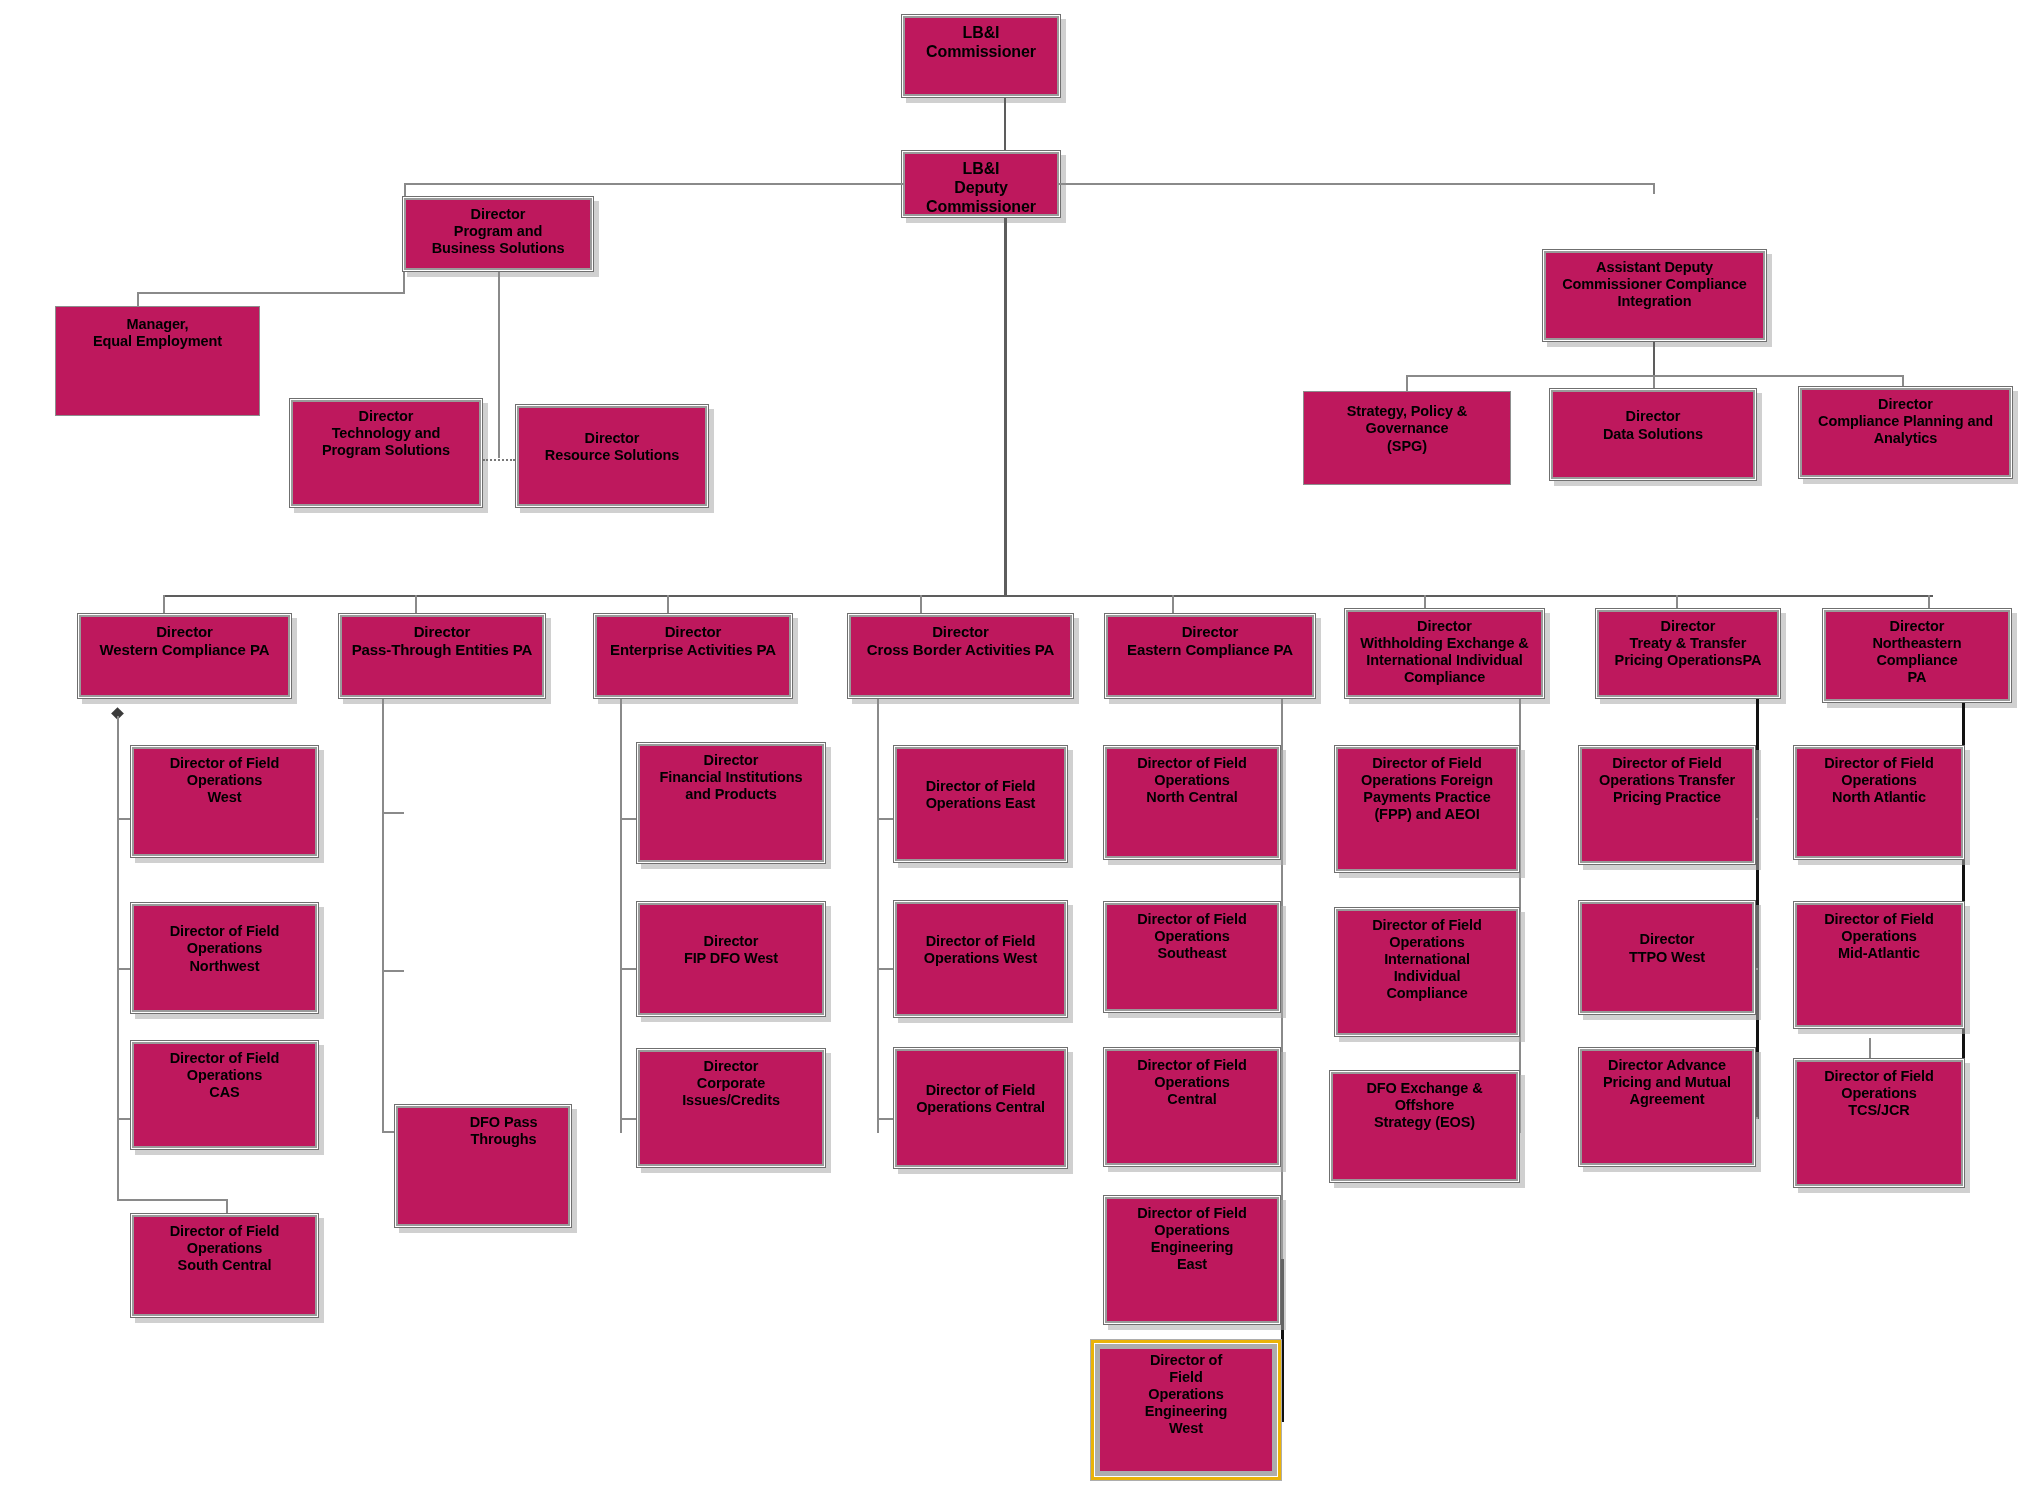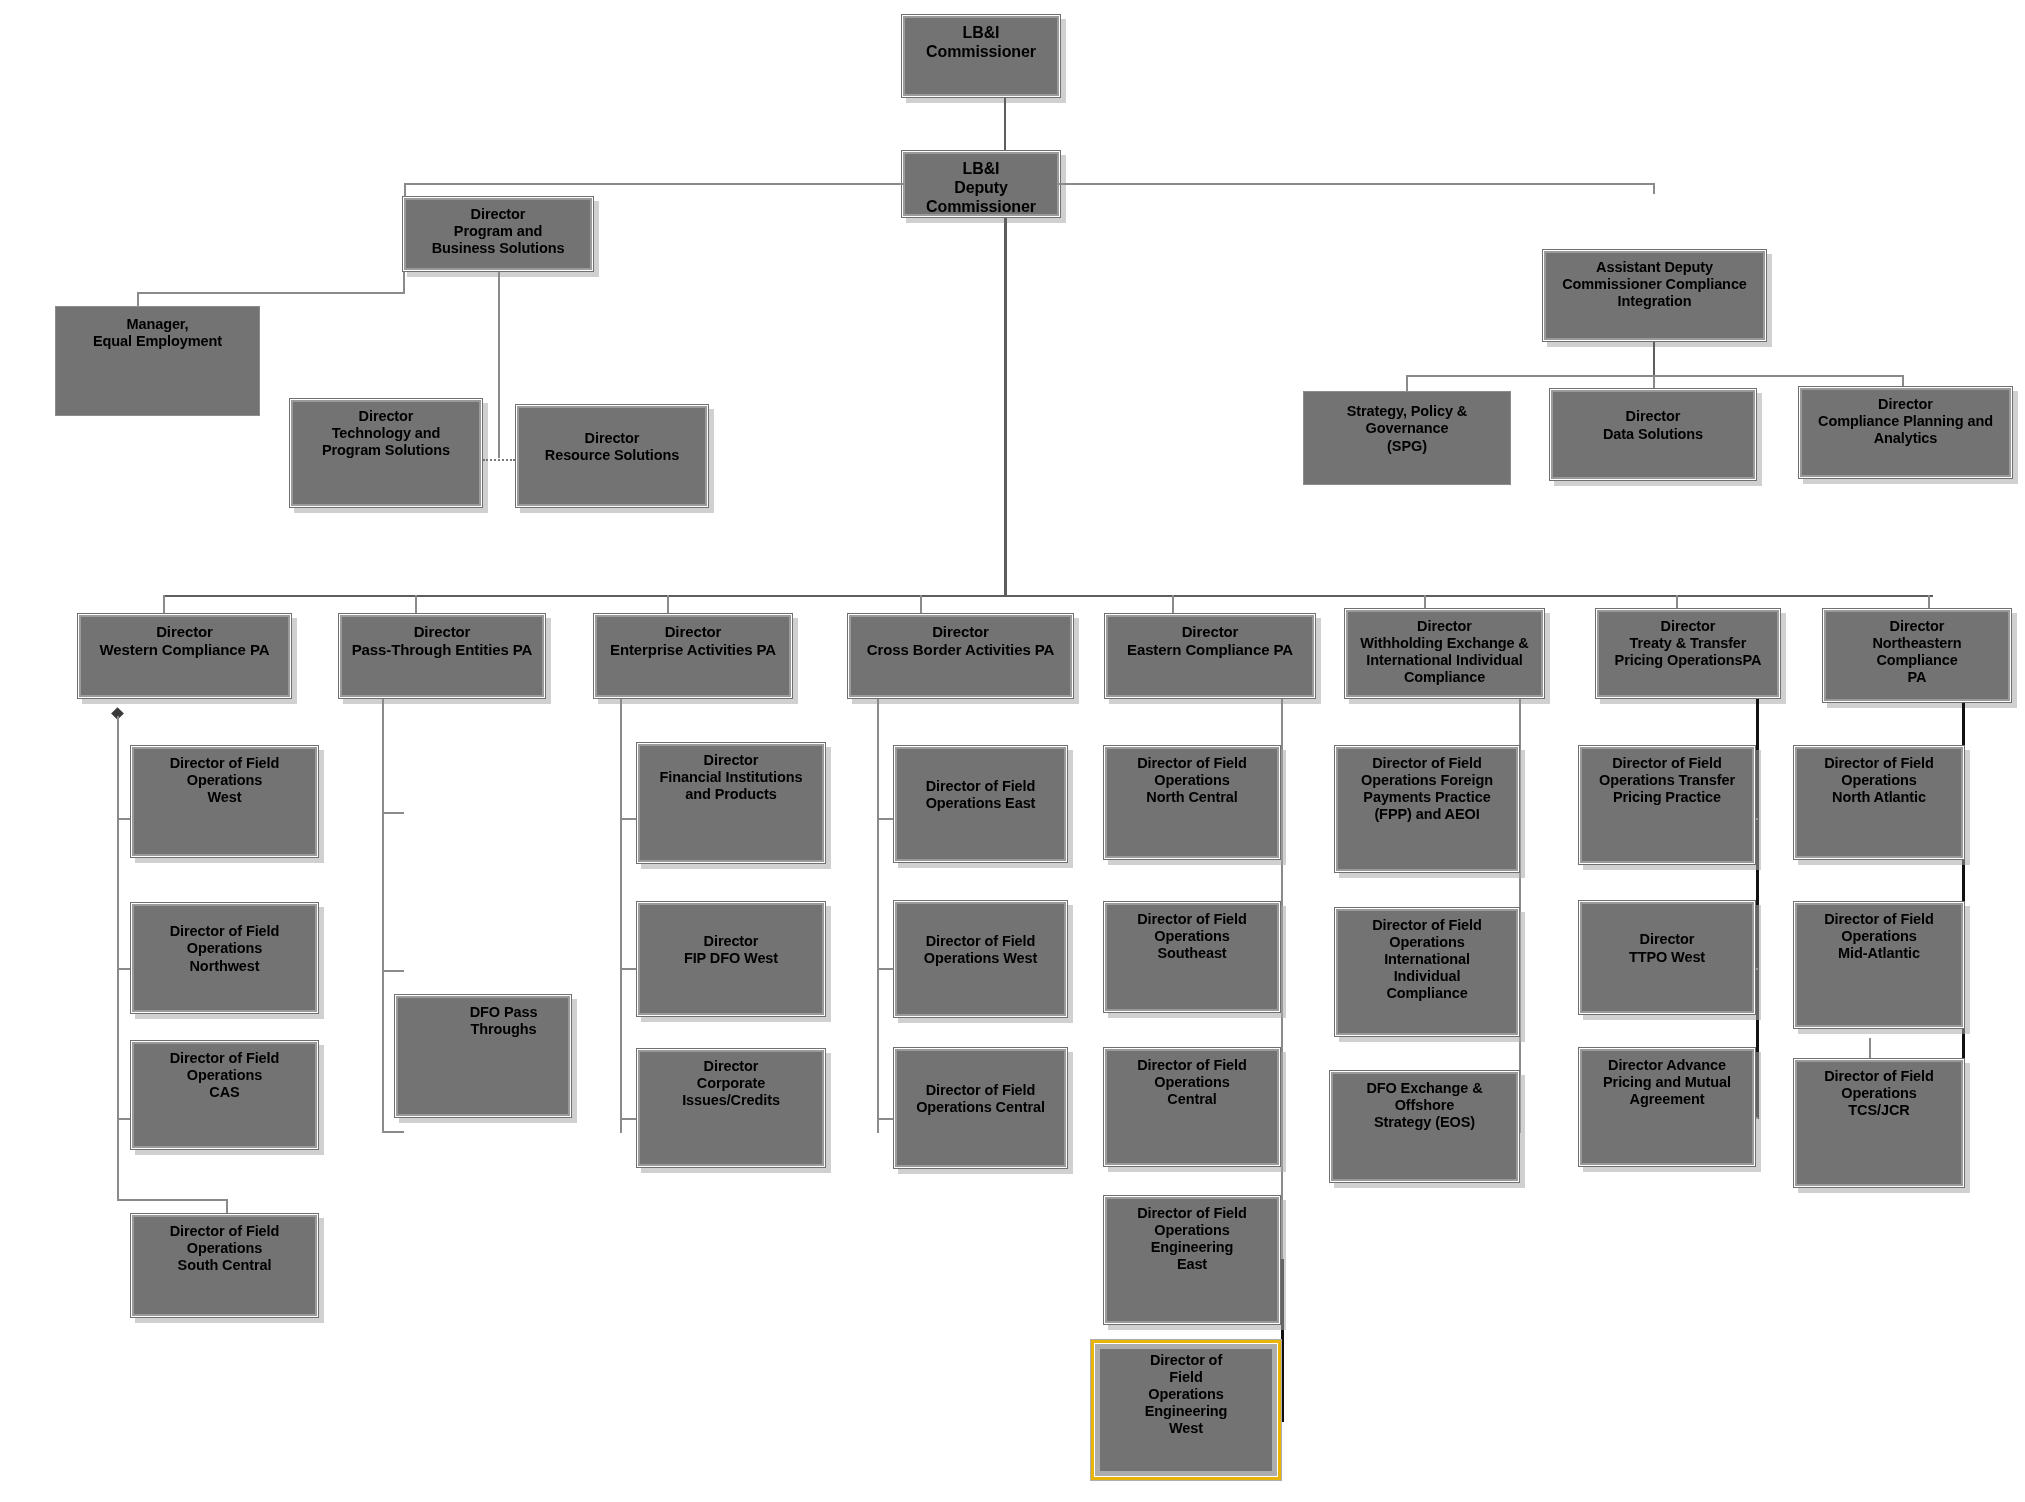--- a/index.html
+++ b/index.html
@@ -32,21 +32,21 @@
   .line.dotted {
     background: none;
     border-top: 2px dotted #777777;
     height: 0;
   }
 
   
   .node {
     position: absolute;
     box-sizing: border-box;
-    background: #737373;
+    background: #be185d;
     border: 1px solid #6f6f6f;
     display: flex;
     align-items: flex-start;
     justify-content: center;
     text-align: center;
     color: #000000;
     font-weight: bold;
     line-height: 1.18;
     letter-spacing: -0.1px;
   }
@@ -190,21 +190,21 @@
   </div>
 
   <div class="node dbl top fs15" style="left:338px; top:613px; width:208px; height:86px;">
     <span class="txt">Director<br>Pass-Through Entities PA</span>
   </div>
   <div class="line v thin" style="left:382px; top:699px; height:434px;"></div>
   <div class="line h thin" style="left:382px; top:812px; width:22px;"></div>
   <div class="line h thin" style="left:382px; top:970px; width:22px;"></div>
   <div class="line h thin" style="left:382px; top:1131px; width:22px;"></div>
 
-  <div class="node dbl top fs14" style="left:394px; top:994px; width:178px; height:124px;padding-left:41px;">
+  <div class="node dbl top fs14" style="left:394px; top:1104px; width:178px; height:124px;padding-left:41px;">
     <span class="txt">DFO Pass<br>Throughs</span>
   </div>
 
   <div class="node dbl top fs15" style="left:593px; top:613px; width:200px; height:86px;">
     <span class="txt">Director<br>Enterprise Activities PA</span>
   </div>
   <div class="line v thin" style="left:620px; top:699px; height:434px;"></div>
   <div class="line h thin" style="left:620px; top:818px; width:22px;"></div>
   <div class="line h thin" style="left:620px; top:968px; width:22px;"></div>
   <div class="line h thin" style="left:620px; top:1118px; width:22px;"></div>

